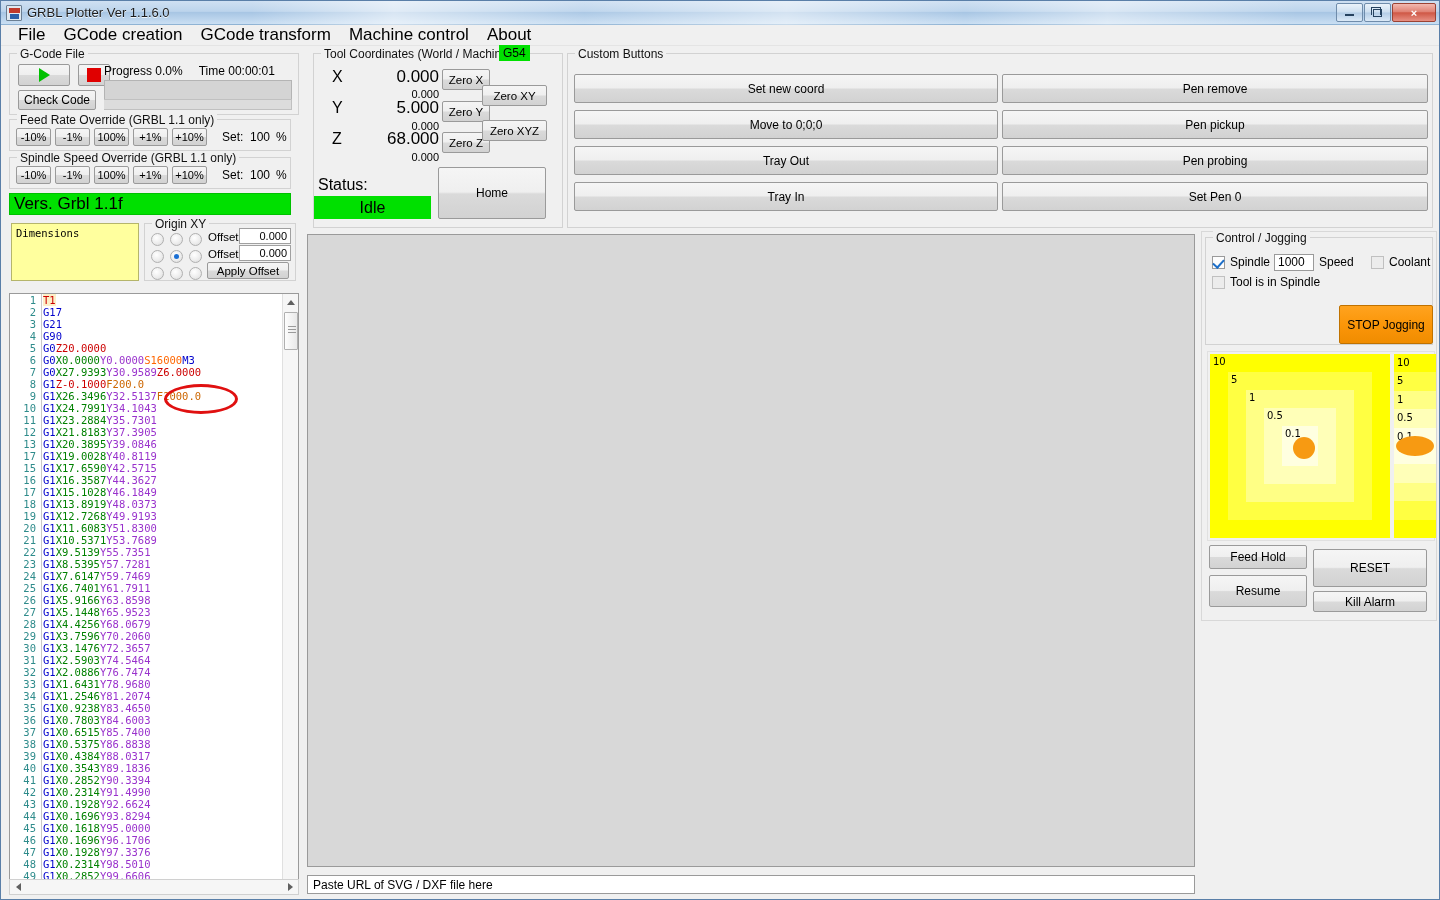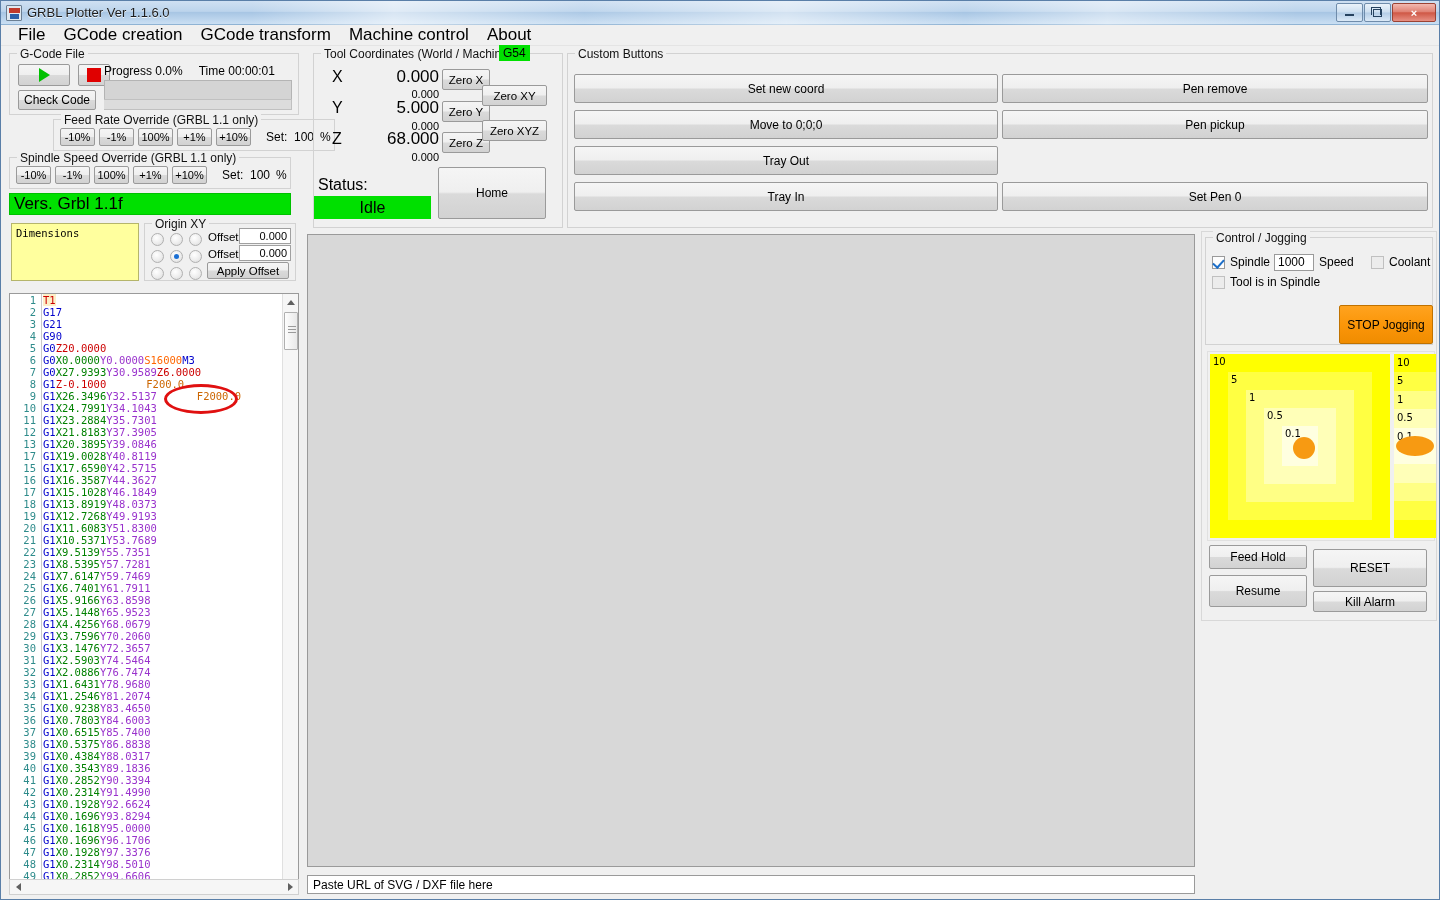--- a/index.html
+++ b/index.html
@@ -121,21 +121,21 @@
   .progbar {
     position:absolute; left: 94px; top: 26px; width: 188px; height: 30px;
     background: #d4d4d4; border: 1px solid #b4b4b4;
   }
   .progbar-inner {
     position: absolute; left: 94px; top: 45px; width: 188px; height: 11px;
     background: #dcdcdc; border: 1px solid #c0c0c0; border-left: none;
   }
 
   
-  #g-feed { left: 8px; top: 118px; width: 282px; height: 32px; margin-left: 44px; }
+  #g-feed { left: 8px; top: 118px; width: 282px; height: 32px; }
   #g-spindleov { left: 8px; top: 156px; width: 282px; height: 32px; }
   .ovbtn { position: absolute; top: 8px; height: 18px; width: 35px; font-size: 11px; }
   .ovset { position:absolute; top: 10px; font-size: 12px; color: #000; white-space: nowrap; }
 
   
   .vers {
     position: absolute; left: 8px; top: 192px; width: 282px; height: 22px;
     background: #00e000; border: 1px solid #00c000;
     font-size: 17px; color: #000; display: flex; align-items: center; padding-left: 4px;
   }
@@ -205,21 +205,21 @@
   }
   .crow { height: 12px; line-height: 12px; white-space: pre; }
   .lnum {
     height: 12px; line-height: 12px; text-align: right; padding-right: 5px;
     font-family: "DejaVu Sans Mono", monospace; font-size: 10.5px; color: #2e8b8b;
   }
   .tk-g { color: #0000cc; }
   .tk-x { color: #008000; }
   .tk-y { color: #9932cc; }
   .tk-z { color: #cc0000; }
-  .tk-f { color: #cc6600; padding-left: 40px; }
+  .tk-f { color: #cc6600; }
   .tk-s { color: #ff6600; }
   .tk-m { color: #0000cc; }
   .tk-t { color: #cc0000; background: #fdf0c8; }
   .vscroll {
     position: absolute; right: 0; top: 0; width: 16px; height: 100%;
     background: #f6f6f6; border-left: 1px solid #e0e0e0;
   }
   .vs-up, .vs-dn {
     position: absolute; left: 0; width: 16px; height: 16px;
     background: #f6f6f6; display:flex; align-items:center; justify-content:center;
@@ -427,20 +427,21 @@
   </div>
 
   <div class="group" id="g-custom">
     <span class="legend">Custom Buttons</span>
     <div class="btn cbtn" style="left:6px;  top:20px;  width:424px">Set new coord</div>
     <div class="btn cbtn" style="left:6px;  top:56px;  width:424px">Move to 0;0;0</div>
     <div class="btn cbtn" style="left:6px;  top:92px;  width:424px">Tray Out</div>
     <div class="btn cbtn" style="left:6px;  top:128px; width:424px">Tray In</div>
     <div class="btn cbtn" style="left:434px;top:20px;  width:426px">Pen remove</div>
     <div class="btn cbtn" style="left:434px;top:56px;  width:426px">Pen pickup</div>
+    <div class="btn cbtn" style="left:434px;top:92px;  width:426px">Pen probing</div>
     <div class="btn cbtn" style="left:434px;top:128px; width:426px">Set Pen 0</div>
   </div>
 
   <div class="editor">
     <div class="gutter" id="gutter">
         <div class="lnum">1</div>
         <div class="lnum">2</div>
         <div class="lnum">3</div>
         <div class="lnum">4</div>
         <div class="lnum">5</div>

